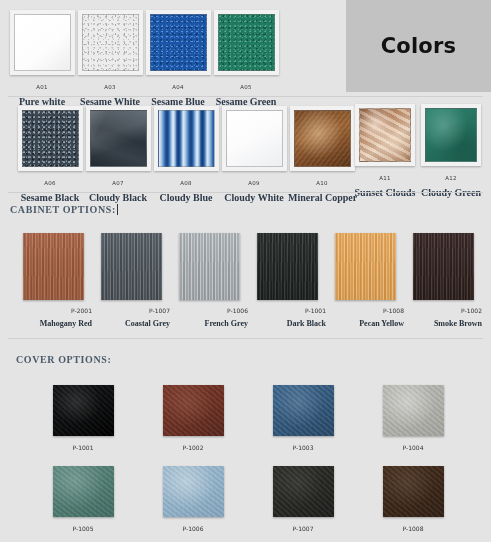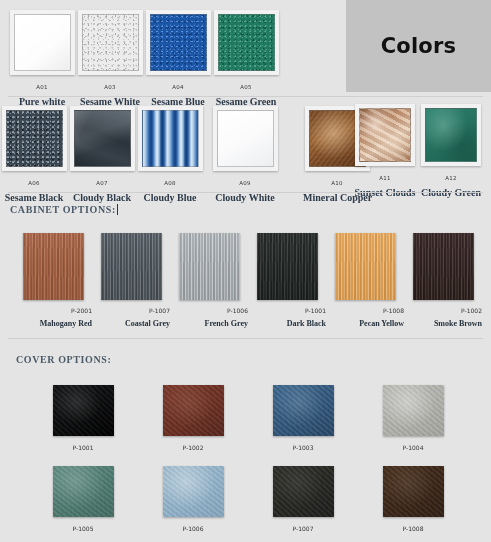--- a/index.html
+++ b/index.html
@@ -230,26 +230,26 @@
 
     <div class="tile-row" id="row1" style="left:8px;top:10px;">
         <div class="tile-cell" style="width: 68px;"><span class="tile-frame"><span class="tile-sw t-pure" style="width:55px;height:55px;"></span></span><div class="code">A01</div><div class="nm">Pure white</div></div>
         <div class="tile-cell" style="width: 68px;"><span class="tile-frame"><span class="tile-sw t-sesw" style="width:55px;height:55px;"></span></span><div class="code">A03</div><div class="nm">Sesame White</div></div>
         <div class="tile-cell" style="width: 68px;"><span class="tile-frame"><span class="tile-sw t-sesb" style="width:55px;height:55px;"></span></span><div class="code">A04</div><div class="nm">Sesame Blue</div></div>
         <div class="tile-cell" style="width: 68px;"><span class="tile-frame"><span class="tile-sw t-sesg" style="width:55px;height:55px;"></span></span><div class="code">A05</div><div class="nm">Sesame Green</div></div>
       </div>
 
     <div class="rule" style="top:96px;"></div>
 
-    <div class="tile-row" id="row2" style="left:0;top:106px;">
+    <div class="tile-row" id="row2" style="left:16px;top:106px;">
         <div class="tile-cell" style="width: 68px;"><span class="tile-frame"><span class="tile-sw t-sesbk" style="width:55px;height:55px;"></span></span><div class="code">A06</div><div class="nm">Sesame Black</div></div>
         <div class="tile-cell" style="width: 68px;"><span class="tile-frame"><span class="tile-sw t-cldbk" style="width:55px;height:55px;"></span></span><div class="code">A07</div><div class="nm">Cloudy Black</div></div>
         <div class="tile-cell" style="width: 68px;"><span class="tile-frame"><span class="tile-sw t-cldbl" style="width:55px;height:55px;"></span></span><div class="code">A08</div><div class="nm">Cloudy Blue</div></div>
-        <div class="tile-cell" style="width: 68px; padding-left: 7px;"><span class="tile-frame"><span class="tile-sw t-cldw" style="width:55px;height:55px;"></span></span><div class="code">A09</div><div class="nm">Cloudy White</div></div>
-        <div class="tile-cell" style="width: 68px; padding-left: 24px;"><span class="tile-frame"><span class="tile-sw t-copper" style="width:55px;height:55px;"></span></span><div class="code">A10</div><div class="nm">Mineral Copper</div></div>
+        <div class="tile-cell" style="width: 68px;"><span class="tile-frame"><span class="tile-sw t-cldw" style="width:55px;height:55px;"></span></span><div class="code">A09</div><div class="nm">Cloudy White</div></div>
+        <div class="tile-cell" style="width: 68px;"><span class="tile-frame"><span class="tile-sw t-copper" style="width:55px;height:55px;"></span></span><div class="code">A10</div><div class="nm">Mineral Copper</div></div>
       </div>
 
     <div class="tile-row" id="rowR" style="left:352px;top:104px;">
         <div class="tile-cell" style="width: 66px;"><span class="tile-frame"><span class="tile-sw t-sunset" style="width:50px;height:52px;"></span></span><div class="code">A11</div><div class="nm">Sunset Clouds</div></div>
         <div class="tile-cell" style="width: 66px;"><span class="tile-frame"><span class="tile-sw t-cldgr" style="width:50px;height:52px;"></span></span><div class="code">A12</div><div class="nm">Cloudy Green</div></div>
       </div>
 
     <div class="rule" style="top:192px;"></div>
   </div>
 

